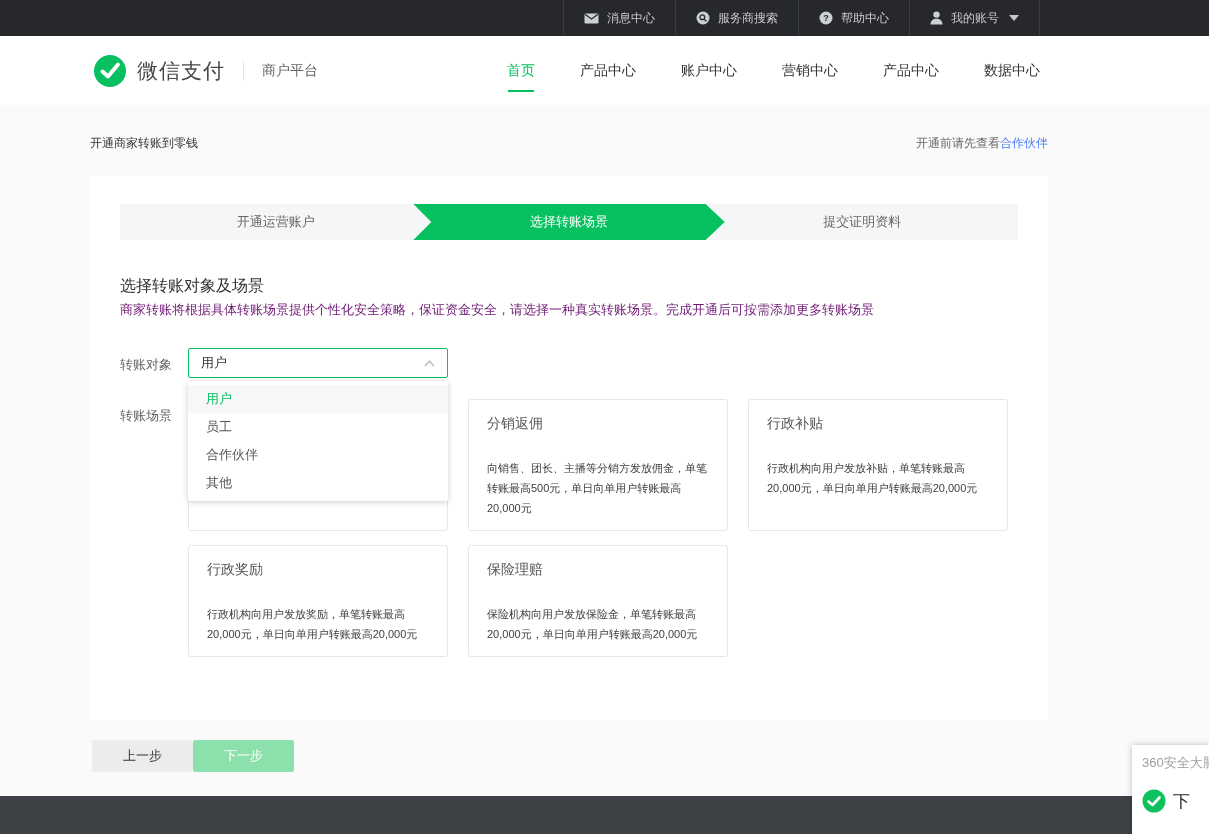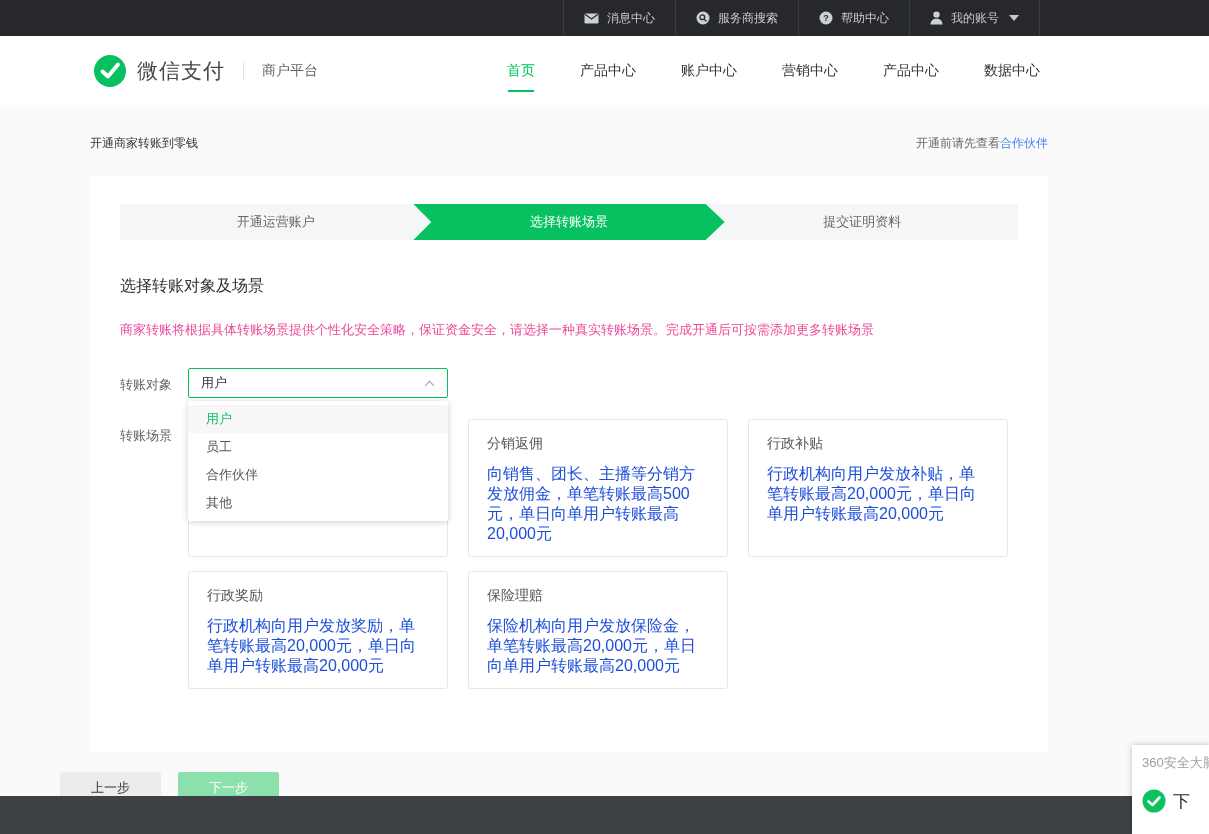--- a/index.html
+++ b/index.html
@@ -30,37 +30,37 @@
   .page-title { font-size:12px; font-weight:normal; color:#333; }
   .doc-hint { margin-left:auto; font-size:12px; color:#666; }
   .doc-link { font-size:12px; color:#4a7df8; cursor:pointer; text-decoration:none; }
   
   .card { margin:24px 0 0 90px; width:958px; background:#fff; padding:28px 30px 42px; }
   .steps { display:flex; height:36px; background:#f5f6f7; }
   .step { flex:1; display:flex; align-items:center; justify-content:center; font-size:13px; color:#666; }
   .step.active { background:#07c160; color:#fff; position:relative; z-index:1; margin:0 -18px;
     clip-path:polygon(0 0, calc(100% - 19px) 0, 100% 50%, calc(100% - 19px) 100%, 0 100%, 18px 50%); }
   .section-heading { margin-top:36px; font-size:16px; font-weight:normal; color:#333; }
-  .section-desc { margin-top:24px; font-size:13px; color:#ec4899; }
+  .section-desc { margin-top:4px; font-size:13px; color:#701a75; }
   .form { margin-top:29px; }
   .form-row { display:flex; margin-bottom:21px; }
   .form-label { width:68px; flex-shrink:0; font-size:13px; color:#666; padding-top:8px; }
   .select-wrap { position:relative; }
   .select { width:260px; height:30px; border:1px solid #07c160; border-radius:2px; background:#fff;
     display:flex; align-items:center; justify-content:space-between; padding:0 12px; font-size:13px; color:#333; cursor:pointer; }
   .dropdown { position:absolute; top:33px; left:0; width:260px; background:#fff; border-radius:2px;
     box-shadow:0 1px 6px rgba(0,0,0,.2); z-index:20; padding:4px 0; }
   .dropdown-item { height:28px; line-height:28px; padding:0 18px; font-size:13px; color:#555; cursor:pointer; }
   .dropdown-item.selected { color:#07c160; background:#f7f7f7; }
   .scene-grid { display:grid; grid-template-columns:repeat(3,260px); column-gap:20px; row-gap:14px; }
   .scene-card { border:1px solid #e7e7e7; border-radius:3px; background:#fff; padding:15px 18px 12px; min-height:100px; cursor:pointer; }
   .scene-title { font-size:14px; color:#555; }
-  .scene-desc { margin-top:11px; font-size:16px; color:#1d4ed8; line-height:20px; }
-  
-  .btn-row { margin:20px 0 0 60px; display:flex; gap:17px; }
+  .scene-desc { margin-top:25px; font-size:11px; color:#404040; line-height:20px; }
+  
+  .btn-row { margin:20px 0 0 92px; display:flex; gap:0; }
   .btn { width:101px; height:32px; border:none; border-radius:2px; font-size:13px; cursor:pointer;
     font-family:"Liberation Sans","DejaVu Sans",sans-serif; }
   .btn-prev { background:#ececec; color:#333; }
   .btn-next { background:#8ce0ab; color:#fff; }
   
   .footer { position:absolute; left:0; right:0; bottom:0; height:38px; background:#3e4246; }
   
   .popup { position:absolute; right:0; bottom:0; width:77px; height:89px; background:#fff; z-index:50;
     box-shadow:0 0 6px rgba(0,0,0,.25); padding:9px 0 0 10px; overflow:hidden; }
   .popup-title { font-size:13px; color:#9e9e9e; white-space:nowrap; }

